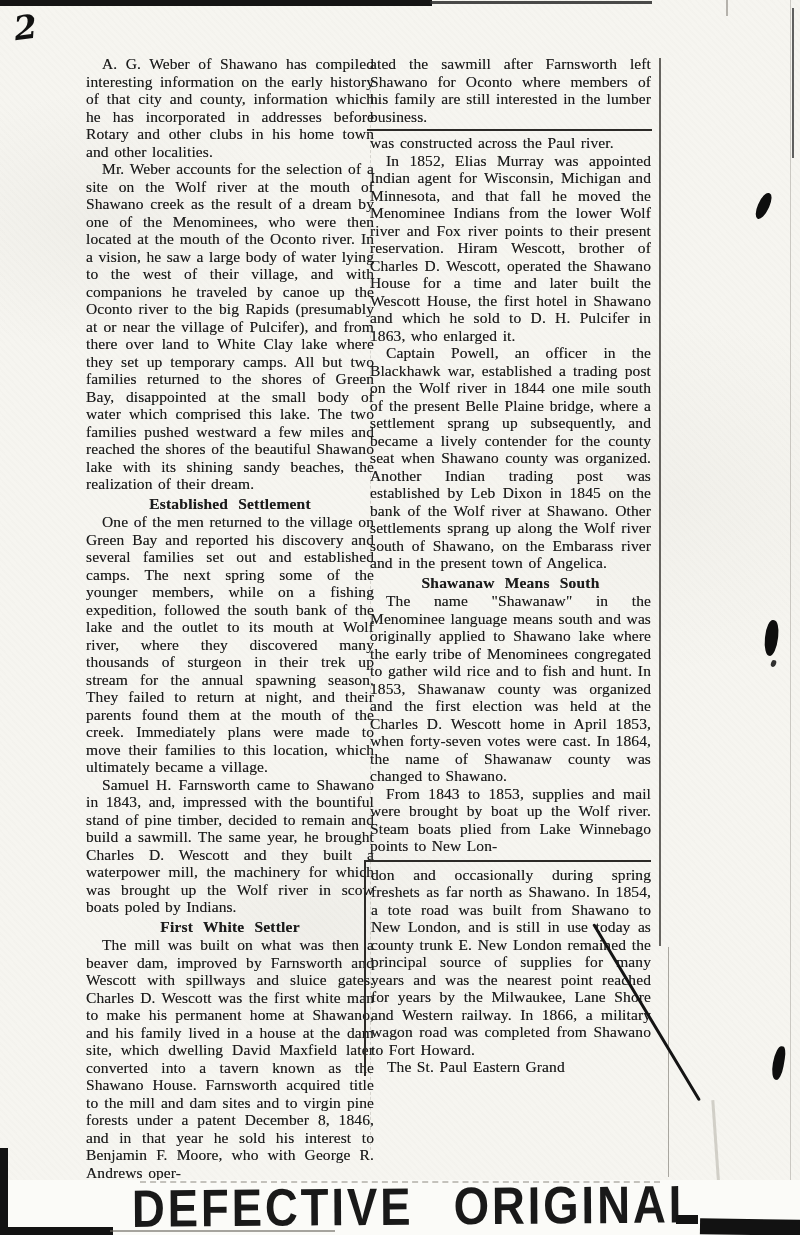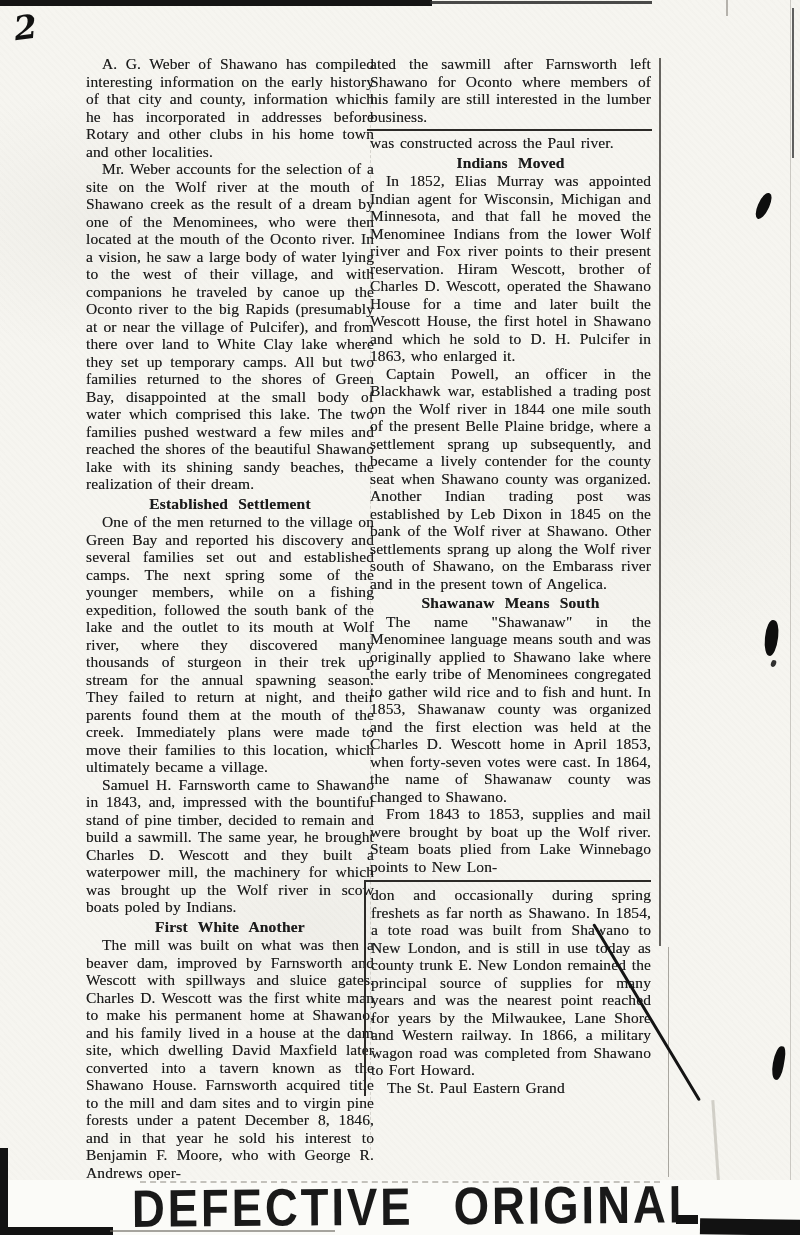--- a/index.html
+++ b/index.html
@@ -85,29 +85,28 @@
   <div class="col-divider"></div>
   <div class="right-rule-top"></div>
   <div class="right-rule-bottom"></div>
 
   <div class="col col-left">
     <p>A. G. Weber of Shawano has compiled interesting information on the early history of that city and county, information which he has incorporated in addresses before Rotary and other clubs in his home town and other localities.</p>
     <p>Mr. Weber accounts for the selection of a site on the Wolf river at the mouth of Shawano creek as the result of a dream by one of the Menominees, who were then located at the mouth of the Oconto river. In a vision, he saw a large body of water lying to the west of their village, and with companions he traveled by canoe up the Oconto river to the big Rapids (presumably at or near the village of Pulcifer), and from there over land to White Clay lake where they set up temporary camps. All but two families returned to the shores of Green Bay, disappointed at the small body of water which comprised this lake. The two families pushed westward a few miles and reached the shores of the beautiful Shawano lake with its shining sandy beaches, the realization of their dream.</p>
     <h3 class="heading">Established Settlement</h3>
     <p>One of the men returned to the village on Green Bay and reported his discovery and several families set out and established camps. The next spring some of the younger members, while on a fishing expedition, followed the south bank of the lake and the outlet to its mouth at Wolf river, where they discovered many thousands of sturgeon in their trek up stream for the annual spawning season. They failed to return at night, and their parents found them at the mouth of the creek. Immediately plans were made to move their families to this location, which ultimately became a village.</p>
     <p>Samuel H. Farnsworth came to Shawano in 1843, and, impressed with the bountiful stand of pine timber, decided to remain and build a sawmill. The same year, he brought Charles D. Wescott and they built a waterpower mill, the machinery for which was brought up the Wolf river in scow boats poled by Indians.</p>
-    <h3 class="heading">First White Another</h3>
+    <h3 class="heading">First White Settler</h3>
     <p>The mill was built on what was then a beaver dam, improved by Farnsworth and Wescott with spillways and sluice gates. Charles D. Wescott was the first white man to make his permanent home at Shawano, and his family lived in a house at the dam site, which dwelling David Maxfield later converted into a tavern known as the Shawano House. Farnsworth acquired title to the mill and dam sites and to virgin pine forests under a patent December 8, 1846, and in that year he sold his interest to Benjamin F. Moore, who with George R. Andrews oper-</p>
   </div>
 
   <div class="col col-right">
     <p class="cont">ated the sawmill after Farnsworth left Shawano for Oconto where members of his family are still interested in the lumber business.</p>
     <div class="clip-rule"></div>
     <p class="cont">was constructed across the Paul river.</p>
-    <h3 class="heading">Indians Moved</h3>
     <p>In 1852, Elias Murray was appointed Indian agent for Wisconsin, Michigan and Minnesota, and that fall he moved the Menominee Indians from the lower Wolf river and Fox river points to their present reservation. Hiram Wescott, brother of Charles D. Wescott, operated the Shawano House for a time and later built the Wescott House, the first hotel in Shawano and which he sold to D. H. Pulcifer in 1863, who enlarged it.</p>
     <p>Captain Powell, an officer in the Blackhawk war, established a trading post on the Wolf river in 1844 one mile south of the present Belle Plaine bridge, where a settlement sprang up subsequently, and became a lively contender for the county seat when Shawano county was organized. Another Indian trading post was established by Leb Dixon in 1845 on the bank of the Wolf river at Shawano. Other settlements sprang up along the Wolf river south of Shawano, on the Embarass river and in the present town of Angelica.</p>
     <h3 class="heading">Shawanaw Means South</h3>
     <p>The name "Shawanaw" in the Menominee language means south and was originally applied to Shawano lake where the early tribe of Menominees congregated to gather wild rice and to fish and hunt. In 1853, Shawanaw county was organized and the first election was held at the Charles D. Wescott home in April 1853, when forty-seven votes were cast. In 1864, the name of Shawanaw county was changed to Shawano.</p>
     <p>From 1843 to 1853, supplies and mail were brought by boat up the Wolf river. Steam boats plied from Lake Winnebago points to New Lon-</p>
     <div class="clip-box">
       <p class="cont">don and occasionally during spring freshets as far north as Shawano. In 1854, a tote road was built from Shawano to New London, and is still in use today as county trunk E. New London remained the principal source of supplies for many years and was the nearest point reached for years by the Milwaukee, Lane Shore and Western railway. In 1866, a military wagon road was completed from Shawano to Fort Howard.</p>
       <p>The St. Paul Eastern Grand</p>
     </div>
   </div>

